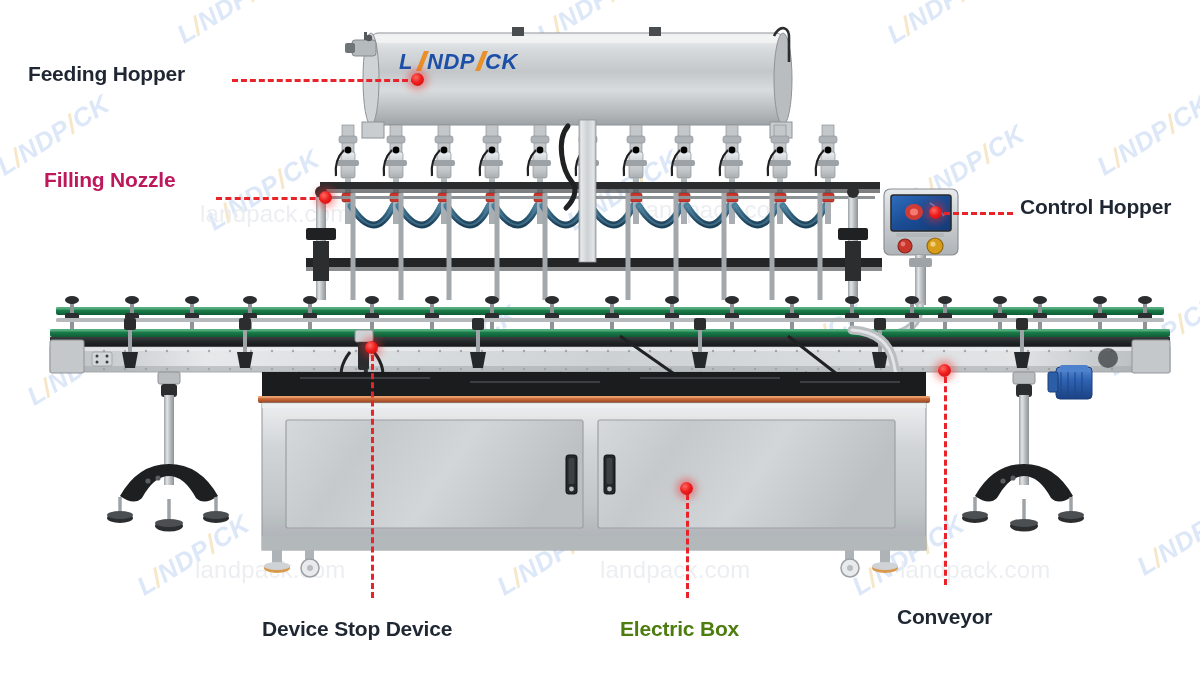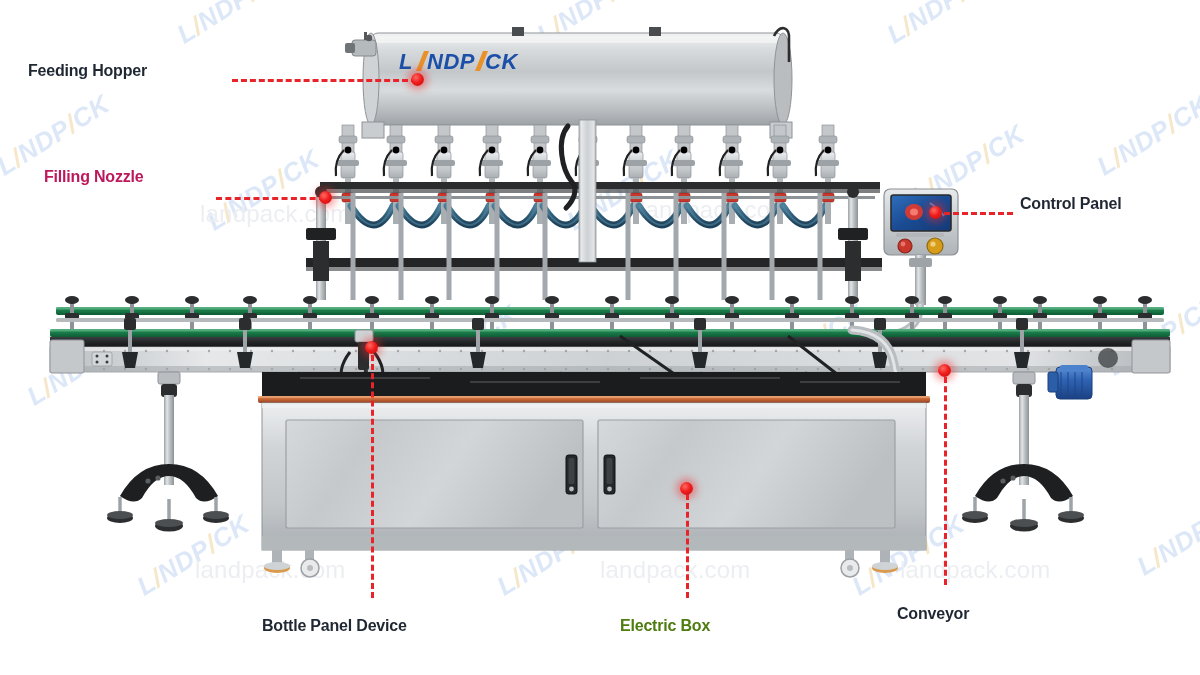--- a/index.html
+++ b/index.html
@@ -14,21 +14,21 @@
            color:#d7e3f7;letter-spacing:.5px;transform:rotate(-32deg);
            white-space:nowrap;opacity:.85;}
   .wm-logo .sl{color:#f5e3c0;}
   .wm-text{position:absolute;font-size:24px;color:#eceef1;white-space:nowrap;letter-spacing:.2px;}
 
   
   #machine{position:absolute;inset:0;z-index:10;}
 
   
   .callout-label{position:absolute;z-index:40;color:#1f2733;
-                 font-size:16px;font-weight:bold;letter-spacing:-.2px;white-space:nowrap;}
+                 font-size:21px;font-weight:bold;letter-spacing:-.2px;white-space:nowrap;}
   .lead{position:absolute;z-index:35;border-top:3px dashed #e8232a;height:0;}
   .lead-v{position:absolute;z-index:35;border-left:3px dashed #e8232a;width:0;}
   .dot{position:absolute;z-index:38;width:13px;height:13px;border-radius:50%;
        background:radial-gradient(circle at 38% 34%, #ff6a62 0%, #ee1c1c 46%, #c70d0d 100%);
        box-shadow:0 0 7px 4px rgba(240,40,40,.42);}
 </style>
 </head>
 <body>
 
 <div id="stage">
@@ -689,24 +689,24 @@
     </g>
   </svg>
 
   <div id="callouts">
       <div class="callout-label" style="left: 28px; top: 62px; color: rgb(31, 39, 51);">Feeding Hopper</div>
       <div class="lead" style="left: 232px; top: 79px; width: 185px; border-top-color: rgb(232, 35, 42);"></div>
       <div class="dot" style="left: 411px; top: 73px;"></div>
       <div class="callout-label" style="left: 44px; top: 168px; color: #be185d;">Filling Nozzle</div>
       <div class="lead" style="left: 216px; top: 197px; width: 109px; border-top-color: rgb(232, 35, 42);"></div>
       <div class="dot" style="left: 319px; top: 191px;"></div>
-      <div class="callout-label" style="left: 1020px; top: 195px; color: rgb(31, 39, 51);">Control Panel</div>
+      <div class="callout-label" style="left: 1020px; top: 195px; color: rgb(31, 39, 51);">Control Hopper</div>
       <div class="lead" style="left: 935px; top: 212px; width: 78px; border-top-color: rgb(232, 35, 42);"></div>
       <div class="dot" style="left: 929px; top: 206px;"></div>
-      <div class="callout-label" style="left: 262px; top: 617px; color: rgb(31, 39, 51);">Bottle Panel Device</div>
+      <div class="callout-label" style="left: 262px; top: 617px; color: rgb(31, 39, 51);">Device Stop Device</div>
       <div class="lead-v" style="left: 371px; top: 355px; height: 243px; border-left-color: rgb(232, 35, 42);"></div>
       <div class="dot" style="left: 365px; top: 341px;"></div>
       <div class="callout-label" style="left: 620px; top: 617px; color: #4d7c0f;">Electric Box</div>
       <div class="lead-v" style="left: 686px; top: 494px; height: 104px; border-left-color: rgb(232, 35, 42);"></div>
       <div class="dot" style="left: 680px; top: 482px;"></div>
       <div class="callout-label" style="left: 897px; top: 605px; color: rgb(31, 39, 51); text-align: right;">Conveyor</div>
       <div class="lead-v" style="left: 944px; top: 377px; height: 208px; border-left-color: rgb(232, 35, 42);"></div>
       <div class="dot" style="left: 938px; top: 364px;"></div>
     </div>
 

